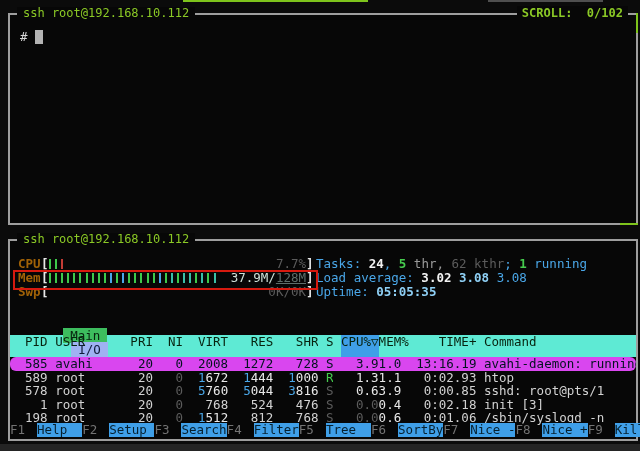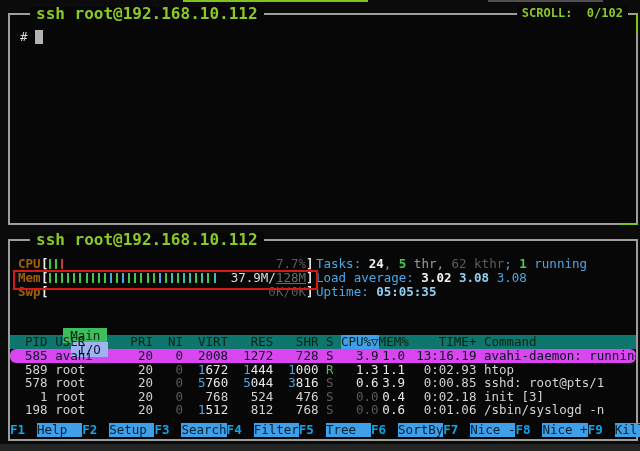--- a/index.html
+++ b/index.html
@@ -11,22 +11,22 @@
   
   .topline-green{position:absolute;left:183px;top:0;width:185px;height:2px;background:#7ec41c;}
   .topline-gray{position:absolute;left:488px;top:0;width:115px;height:2px;background:#4f4f4f;}
   .bottom-strip{position:absolute;left:0;right:0;bottom:0;height:7px;background:#242424;}
 
   
   .pane{position:absolute;border:2px solid #9e9e9e;background:#070707;}
   .pane-top{left:8px;top:13px;width:626px;height:208px;}
   .pane-bottom{left:8px;top:239px;width:626px;height:198px;}
   .pane-title{
-    position:absolute;top:-8px;left:20px;background:#070707;padding:0 6px;
-    color:#8bc926;font-weight:bold;font-size:16px;line-height:13px;white-space:pre;
+    position:absolute;top:-8px;left:7px;background:#070707;padding:0 6px;
+    color:#8bc926;font-weight:normal;font-size:12px;line-height:13px;white-space:pre;
   }
   .scroll-indicator{
     position:absolute;top:-9px;right:8px;background:#070707;padding:0 5px;
     color:#8bc926;font-weight:bold;font-size:12px;line-height:15px;white-space:pre;
   }
   .accent-v{position:absolute;top:-2px;right:-2px;width:2px;height:20px;background:#7ec41c;}
   .accent-h{position:absolute;bottom:-2px;right:-2px;width:18px;height:2px;background:#7ec41c;}
 
   
   .prompt-line{position:absolute;left:10px;top:14px;color:#d6d6d6;font-size:12.5px;line-height:16px;white-space:pre;}
@@ -58,44 +58,44 @@
   .sg-dim{color:#5c5c5c;}
   .sg-boldcyan{color:#8fd0f5;font-weight:bold;}
 
   .tabs-row{margin-top:16px;height:14px;line-height:14px;padding-left:8px;white-space:pre;}
   .tab{padding:0 7px;}
   .tab-active{background:#3dbd5e;color:#08240f;}
   .tab-inactive{background:#9fb2f2;color:#101a3a;margin-left:8px;}
 
   .prow{display:flex;height:13.5px;line-height:13.5px;white-space:pre;overflow:hidden;}
   .prow span{flex:none;overflow:hidden;}
-  .prow.hdr{background:#0f766e;color:#07230f;height:14px;line-height:14px;margin-top:6px;}
+  .prow.hdr{background:#5eead4;color:#07230f;height:22px;line-height:14px;margin-top:6px;}
   .hdr .sorted{background:#3f9fe8;}
   .prow.selected{background:#d946ef;border-radius:6px;}
   .prow.selected span{color:#03131f !important;}
   .c0{width:4ch;text-align:right;margin-left:1ch;}
   .c1{width:9ch;text-align:left;margin-left:1ch;}
   .c2{width:4ch;text-align:right;}
   .c3{width:3ch;text-align:right;margin-left:1ch;}
   .c4{width:5ch;text-align:right;margin-left:1ch;}
   .c5{width:5ch;text-align:right;margin-left:1ch;}
   .c6{width:5ch;text-align:right;margin-left:1ch;}
   .c7{width:1ch;margin-left:1ch;}
   .c8{width:5ch;text-align:right;margin-left:1ch;}
-  .c9{width:4ch;text-align:center;}
+  .c9{width:4ch;text-align:left;}
   .c10{width:8ch;text-align:right;margin-left:1ch;}
   .c11{margin-left:1ch;flex:1 !important;}
   .cell-norm{color:#d2d2d2;}
   .cell-bright{color:#e8e8e8;}
   .cell-dim{color:#5c5c5c;}
   .cell-green{color:#46cb4e;}
   .pfx{color:#4aa7e8;}
 
   .fbar{position:absolute;left:0;right:0;bottom:2px;height:14px;display:flex;line-height:14px;font-size:12.5px;white-space:pre;}
-  .fkey{color:#0ea5e9;flex:none;font-weight:bold;}
+  .fkey{color:#737373;flex:none;}
   .flabel{background:#3f9fe8;color:#06202e;width:6ch;flex:none;overflow:hidden;margin-left:12px;}
   .flabel.last{flex:1;}
 
   
   .annotation-box{position:absolute;left:13px;top:270px;width:301px;height:16px;border:2px solid #d71a0f;z-index:9;}
 </style>
 </head>
 <body>
 
 <div class="topline-green"></div>

